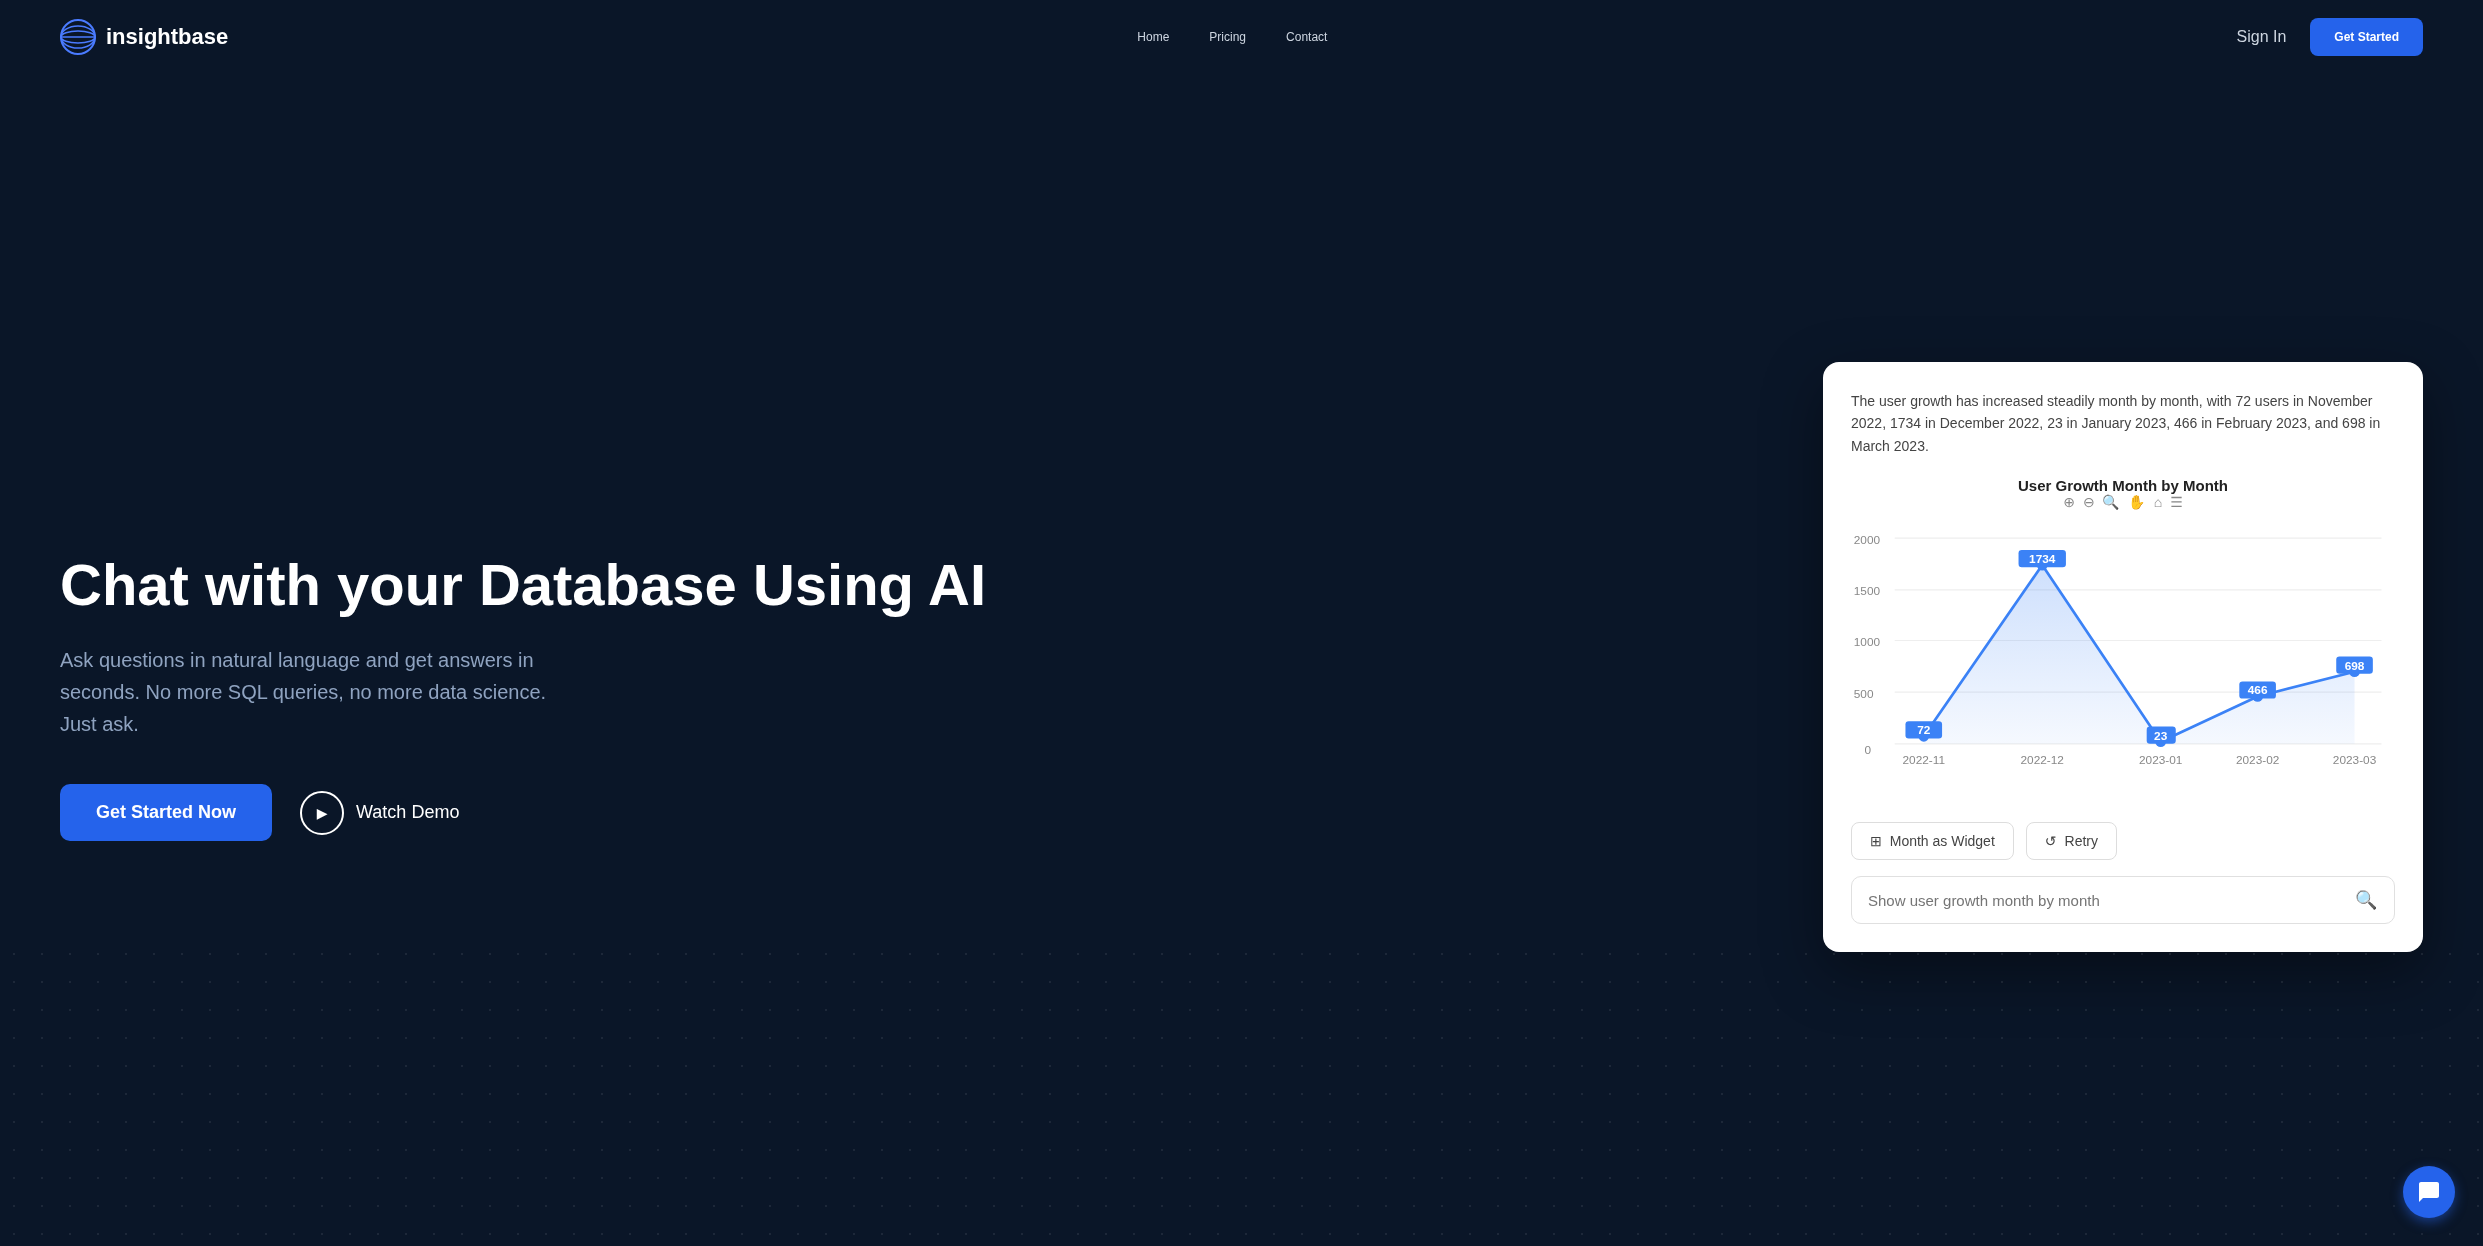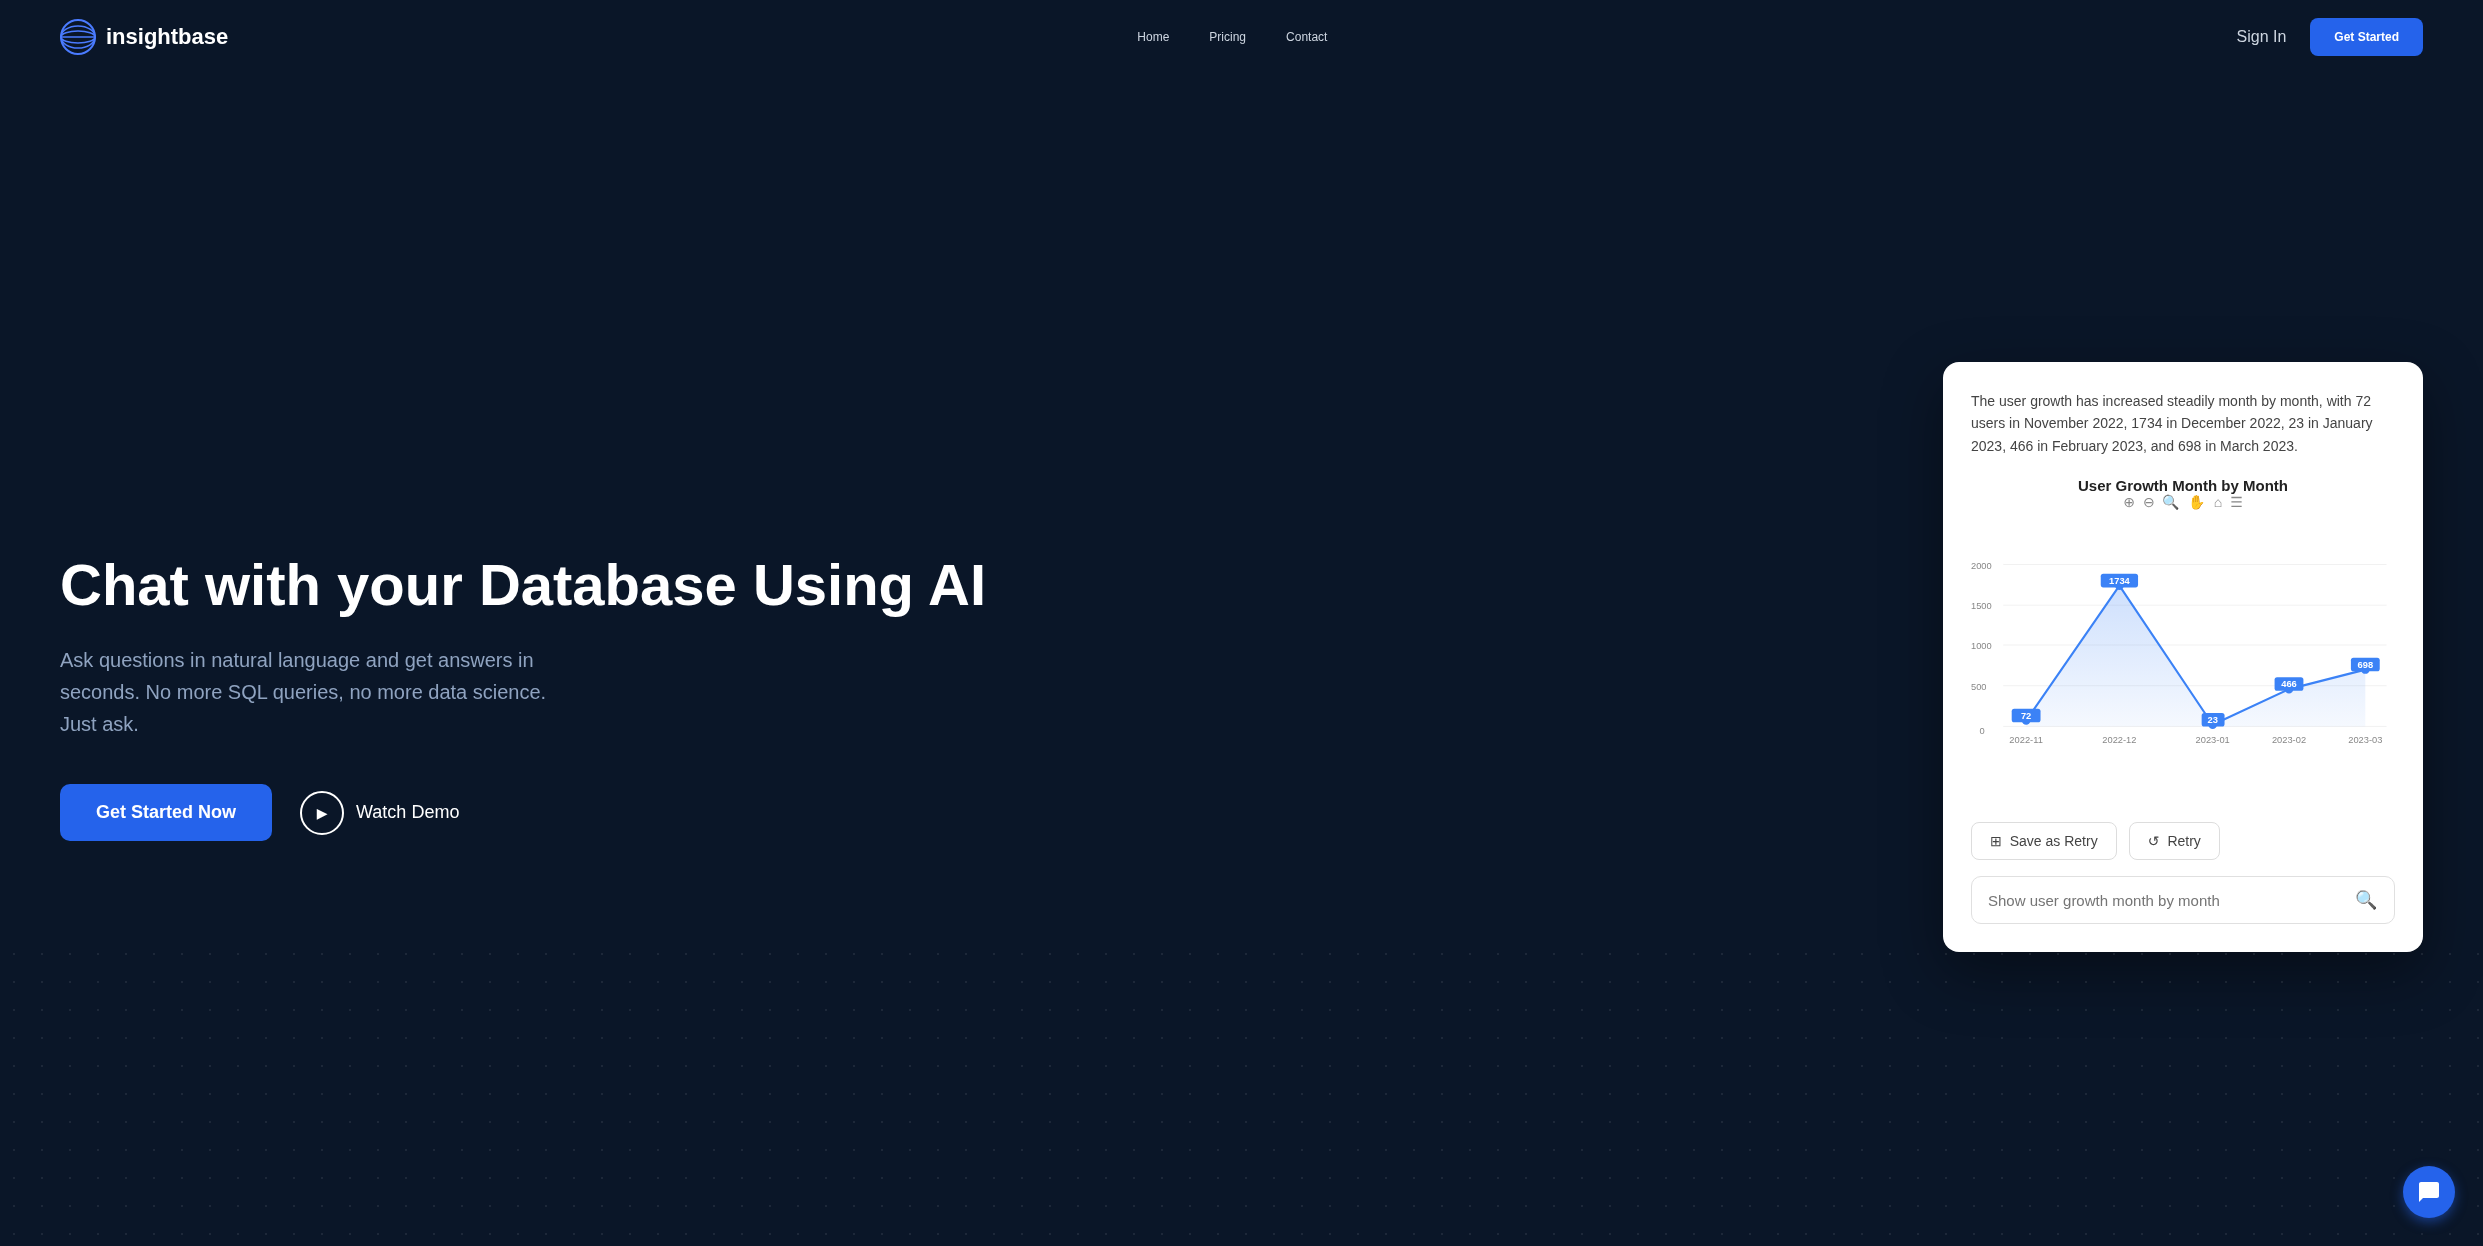--- a/index.html
+++ b/index.html
@@ -148,21 +148,21 @@
       flex: 1;
       display: flex;
       justify-content: flex-end;
       align-items: flex-start;
       padding-top: 0;
     }
     .chart-card {
       background: #fff;
       border-radius: 16px;
       padding: 28px;
-      width: 480px;
+      width: 600px;
       box-shadow: 0 20px 60px rgba(0,0,0,0.4);
       color: #333;
     }
     .chart-description {
       font-size: 14px;
       color: #444;
       line-height: 1.6;
       margin-bottom: 20px;
     }
     .chart-header {
@@ -354,21 +354,21 @@
           <text x="175" y="225" text-anchor="middle" font-size="11" fill="#888">2022-12</text>
           <text x="285" y="225" text-anchor="middle" font-size="11" fill="#888">2023-01</text>
           <text x="375" y="225" text-anchor="middle" font-size="11" fill="#888">2023-02</text>
           <text x="465" y="225" text-anchor="middle" font-size="11" fill="#888">2023-03</text>
         </svg>
       </div>
 
       <div class="chart-buttons">
         <button class="chart-btn">
           <span>⊞</span>
-          <span>Save as Retry</span>
+          <span>Month as Widget</span>
         </button>
         <button class="chart-btn">
           <span>↺</span>
           <span>Retry</span>
         </button>
       </div>
 
       <div class="search-bar-wrap">
         <input type="text" placeholder="Show user growth month by month" style="">
         <button class="search-icon-btn">

